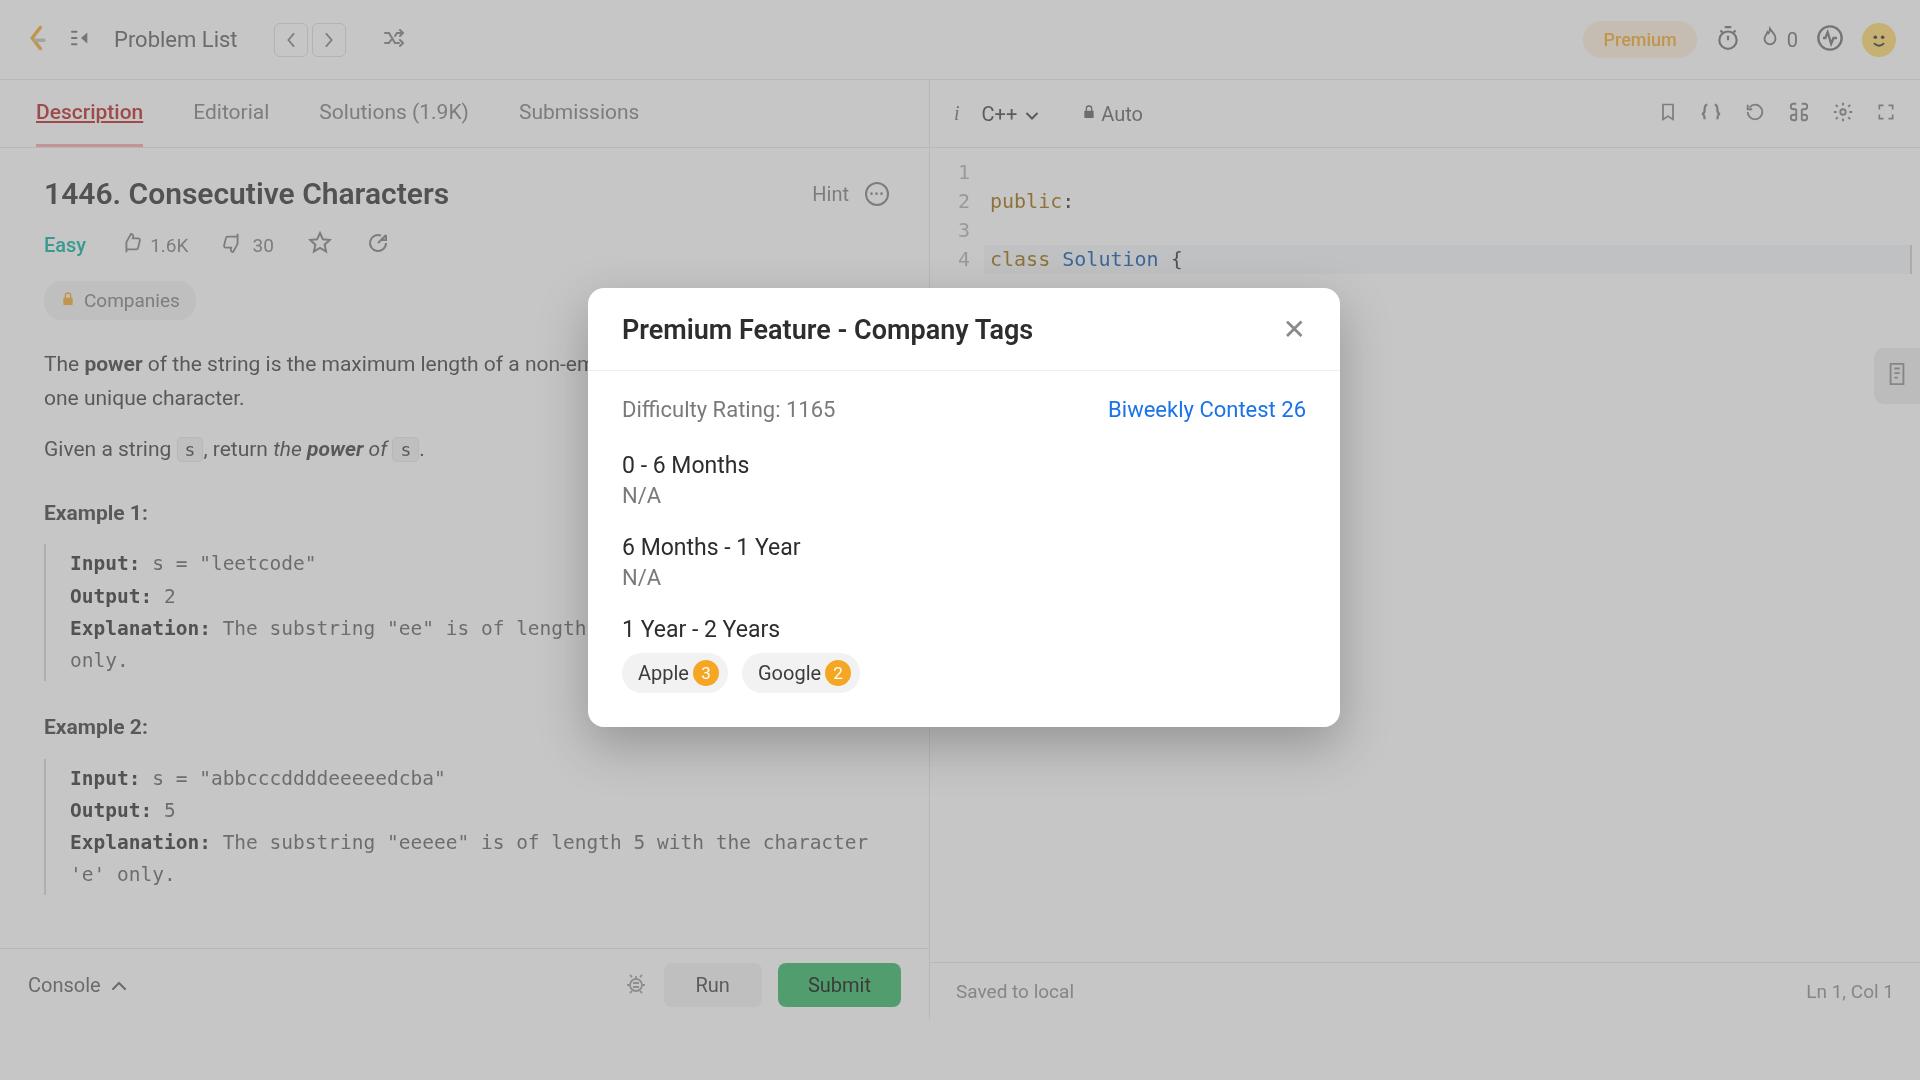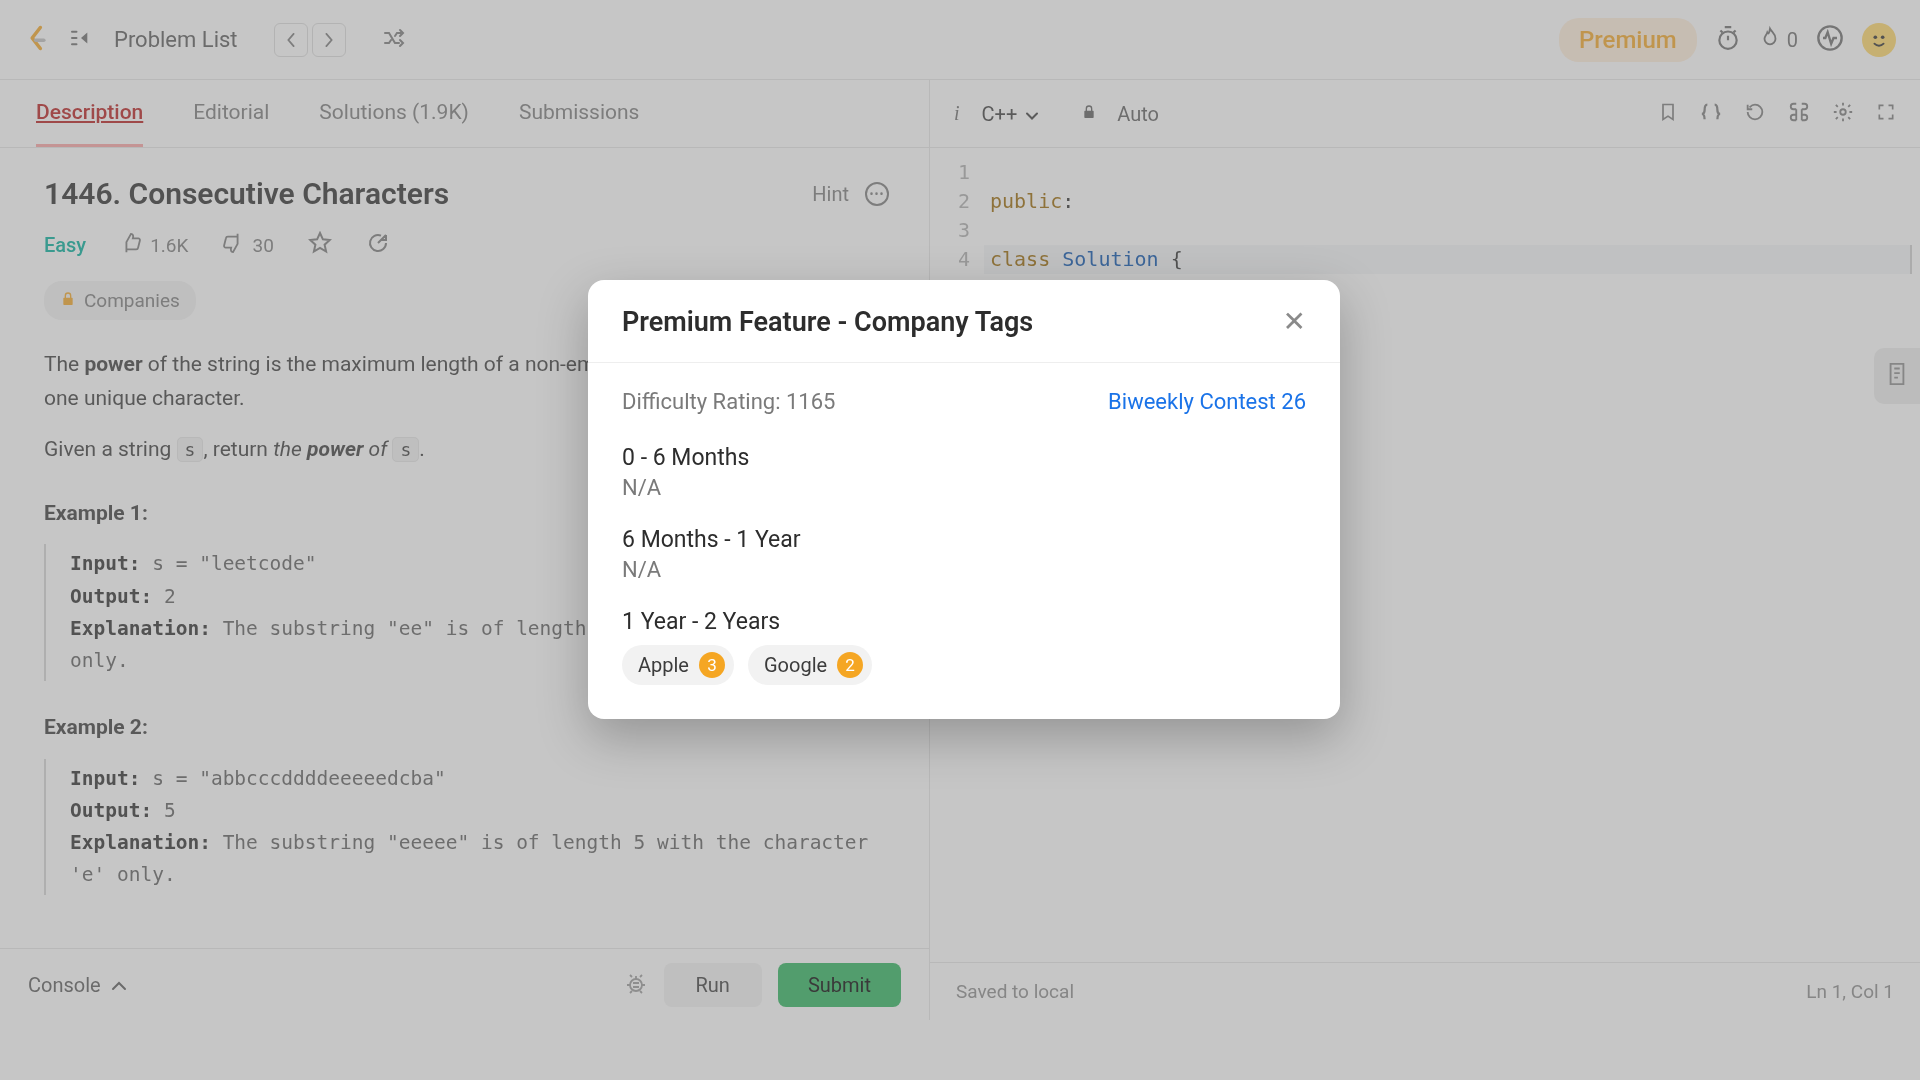--- a/index.html
+++ b/index.html
@@ -9,21 +9,21 @@
 
 
 .topbar { height: 80px; display: flex; align-items: center; padding: 0 24px; gap: 18px; border-bottom: 1px solid #e5e5e5; }
 .topbar .logo { width: 28px; height: 28px; }
 .topbar .toggle-icon { width: 22px; height: 18px; color: #6c6c6c; cursor: pointer; }
 .topbar .problem-list-link { font-size: 22px; color: #595959; cursor: pointer; margin-left: 4px; }
 .topbar .nav-group { display: flex; gap: 4px; margin-left: 18px; }
 .topbar .nav-btn { width: 34px; height: 34px; border: 1px solid #ddd; border-radius: 6px; display: flex; align-items: center; justify-content: center; cursor: pointer; color: #7a7a7a; }
 .topbar .shuffle { margin-left: 18px; cursor: pointer; color: #7a7a7a; }
 .topbar .spacer { flex: 1; }
-.topbar .premium-btn { background: #ffeeda; color: #f5a623; padding: 8px 20px; border-radius: 20px; font-size: 24px; cursor: pointer; font-weight: 500; }
+.topbar .premium-btn { background: #ffeeda; color: #f5a623; padding: 8px 20px; border-radius: 20px; font-size: 18px; cursor: pointer; font-weight: 500; }
 .topbar .top-icon { cursor: pointer; color: #6c6c6c; }
 .topbar .streak { display: flex; align-items: center; gap: 6px; color: #6c6c6c; font-size: 20px; }
 .topbar .avatar { width: 34px; height: 34px; border-radius: 50%; background: #ffd766; display:flex;align-items:center;justify-content:center; }
 
 
 .main { display: flex; height: 940px; }
 .left-pane { width: 930px; display: flex; flex-direction: column; border-right: 1px solid #e5e5e5; }
 .right-pane { flex: 1; display: flex; flex-direction: column; }
 
 
@@ -60,21 +60,21 @@
 .console-btn { display: flex; align-items: center; gap: 10px; font-size: 20px; color: #595959; cursor: pointer; }
 .left-footer .spacer { flex: 1; }
 .bug-icon { color: #999; cursor: pointer; }
 .run-btn { background: #f2f2f2; color: #3c3c3c; font-size: 20px; padding: 10px 32px; border-radius: 8px; cursor: pointer; }
 .submit-btn { background: #2db55d; color: #000000; font-size: 20px; padding: 10px 30px; border-radius: 8px; cursor: pointer; }
 
 
 .editor-header { height: 68px; border-bottom: 1px solid #e5e5e5; display: flex; align-items: center; padding: 0 24px; gap: 22px; color: #6c6c6c; }
 .editor-header .info-i { font-style: italic; font-family: serif; font-size: 20px; }
 .lang-sel { display: flex; align-items: center; gap: 8px; font-size: 20px; color: #3c3c3c; cursor: pointer; }
-.auto-group { display: flex; align-items: center; gap: 20px; font-size: 20px; color: #5e5e5e; margin-left: 20px; }
+.auto-group { display: flex; align-items: center; gap: 4px; font-size: 20px; color: #5e5e5e; margin-left: 20px; }
 .editor-header .spacer { flex: 1; }
 .ed-icon { cursor: pointer; color: #7a7a7a; }
 
 
 .editor-body { flex: 1; display: flex; font-family: ui-monospace, SFMono-Regular, Menlo, Consolas, monospace; font-size: 20px; line-height: 1.45; position: relative; }
 .gutter { width: 54px; text-align: right; padding: 10px 14px 0 0; color: #aeaeae; background: #fff; }
 .code-area { flex: 1; padding: 10px 0 0 6px; white-space: pre; }
 .code-line.hl { background: #f4f6f8; margin-left:-6px; padding-left:6px; border-right:2px solid #d0d0d0; margin-right:8px; }
 .tok-kw { color: #9a6700; }
 .tok-name { color: #0550ae; }
@@ -82,33 +82,33 @@
 .tok-param { color: #986801; }
 
 .right-footer { height: 58px; border-top: 1px solid #e5e5e5; display: flex; align-items: center; padding: 0 26px; color: #8a8a8a; font-size: 19px; }
 .right-footer .spacer { flex: 1; }
 
 
 .side-handle { position: absolute; right: 0; top: 348px; width: 46px; height: 56px; background: #ededed; border-radius: 10px 0 0 10px; display:flex;align-items:center;justify-content:center;color:#8a8a8a;cursor:pointer; }
 
 
 .overlay { position: absolute; inset: 0; background: rgba(128,128,128,0.45); }
-.modal { position: absolute; left: 588px; top: 280px; width: 752px; background: #fff; border-radius: 16px; box-shadow: 0 18px 50px rgba(0,0,0,0.25); }
+.modal { position: absolute; left: 588px; top: 288px; width: 752px; background: #fff; border-radius: 16px; box-shadow: 0 18px 50px rgba(0,0,0,0.25); }
 .modal-header { display: flex; justify-content: space-between; align-items: center; padding: 26px 34px 24px 34px; border-bottom: 1px solid #eee; }
 .modal-title { font-size: 27px; font-weight: 600; }
 .modal-close { font-size: 28px; color: #8a8a8a; cursor: pointer; line-height: 1; }
 .modal-body { padding: 26px 34px 34px 34px; }
 .modal-row1 { display: flex; justify-content: space-between; margin-bottom: 30px; }
 .diff-label { color: #7a7a7a; font-size: 22px; }
 .contest-link { color: #1a73e8; font-size: 22px; cursor: pointer; }
 .period-block { margin-bottom: 26px; }
 .period-label { font-size: 23px; color: #2d2d2d; margin-bottom: 4px; }
 .period-na { font-size: 22px; color: #7a7a7a; }
 .company-tags { display: flex; gap: 14px; margin-top: 10px; }
-.company-chip { display: inline-flex; align-items: center; gap: 10px; background: #f2f2f2; padding: 7px 9px 7px 16px; border-radius: 20px; font-size: 20px; color: #3c3c3c; cursor: pointer; }
+.company-chip { display: inline-flex; align-items: center; gap: 4px; background: #f2f2f2; padding: 7px 9px 7px 16px; border-radius: 20px; font-size: 20px; color: #3c3c3c; cursor: pointer; }
 .company-count { background: #f5a623; color: #fff; width: 26px; height: 26px; border-radius: 50%; display:flex;align-items:center;justify-content:center;font-size:17px; }
 
 
 .problem-scroll::-webkit-scrollbar { width:12px; }
 .problem-scroll::-webkit-scrollbar-thumb { background:#c9c9c9; border-radius:6px; }
 </style>
 </head>
 <body>
 
 <div class="app">

